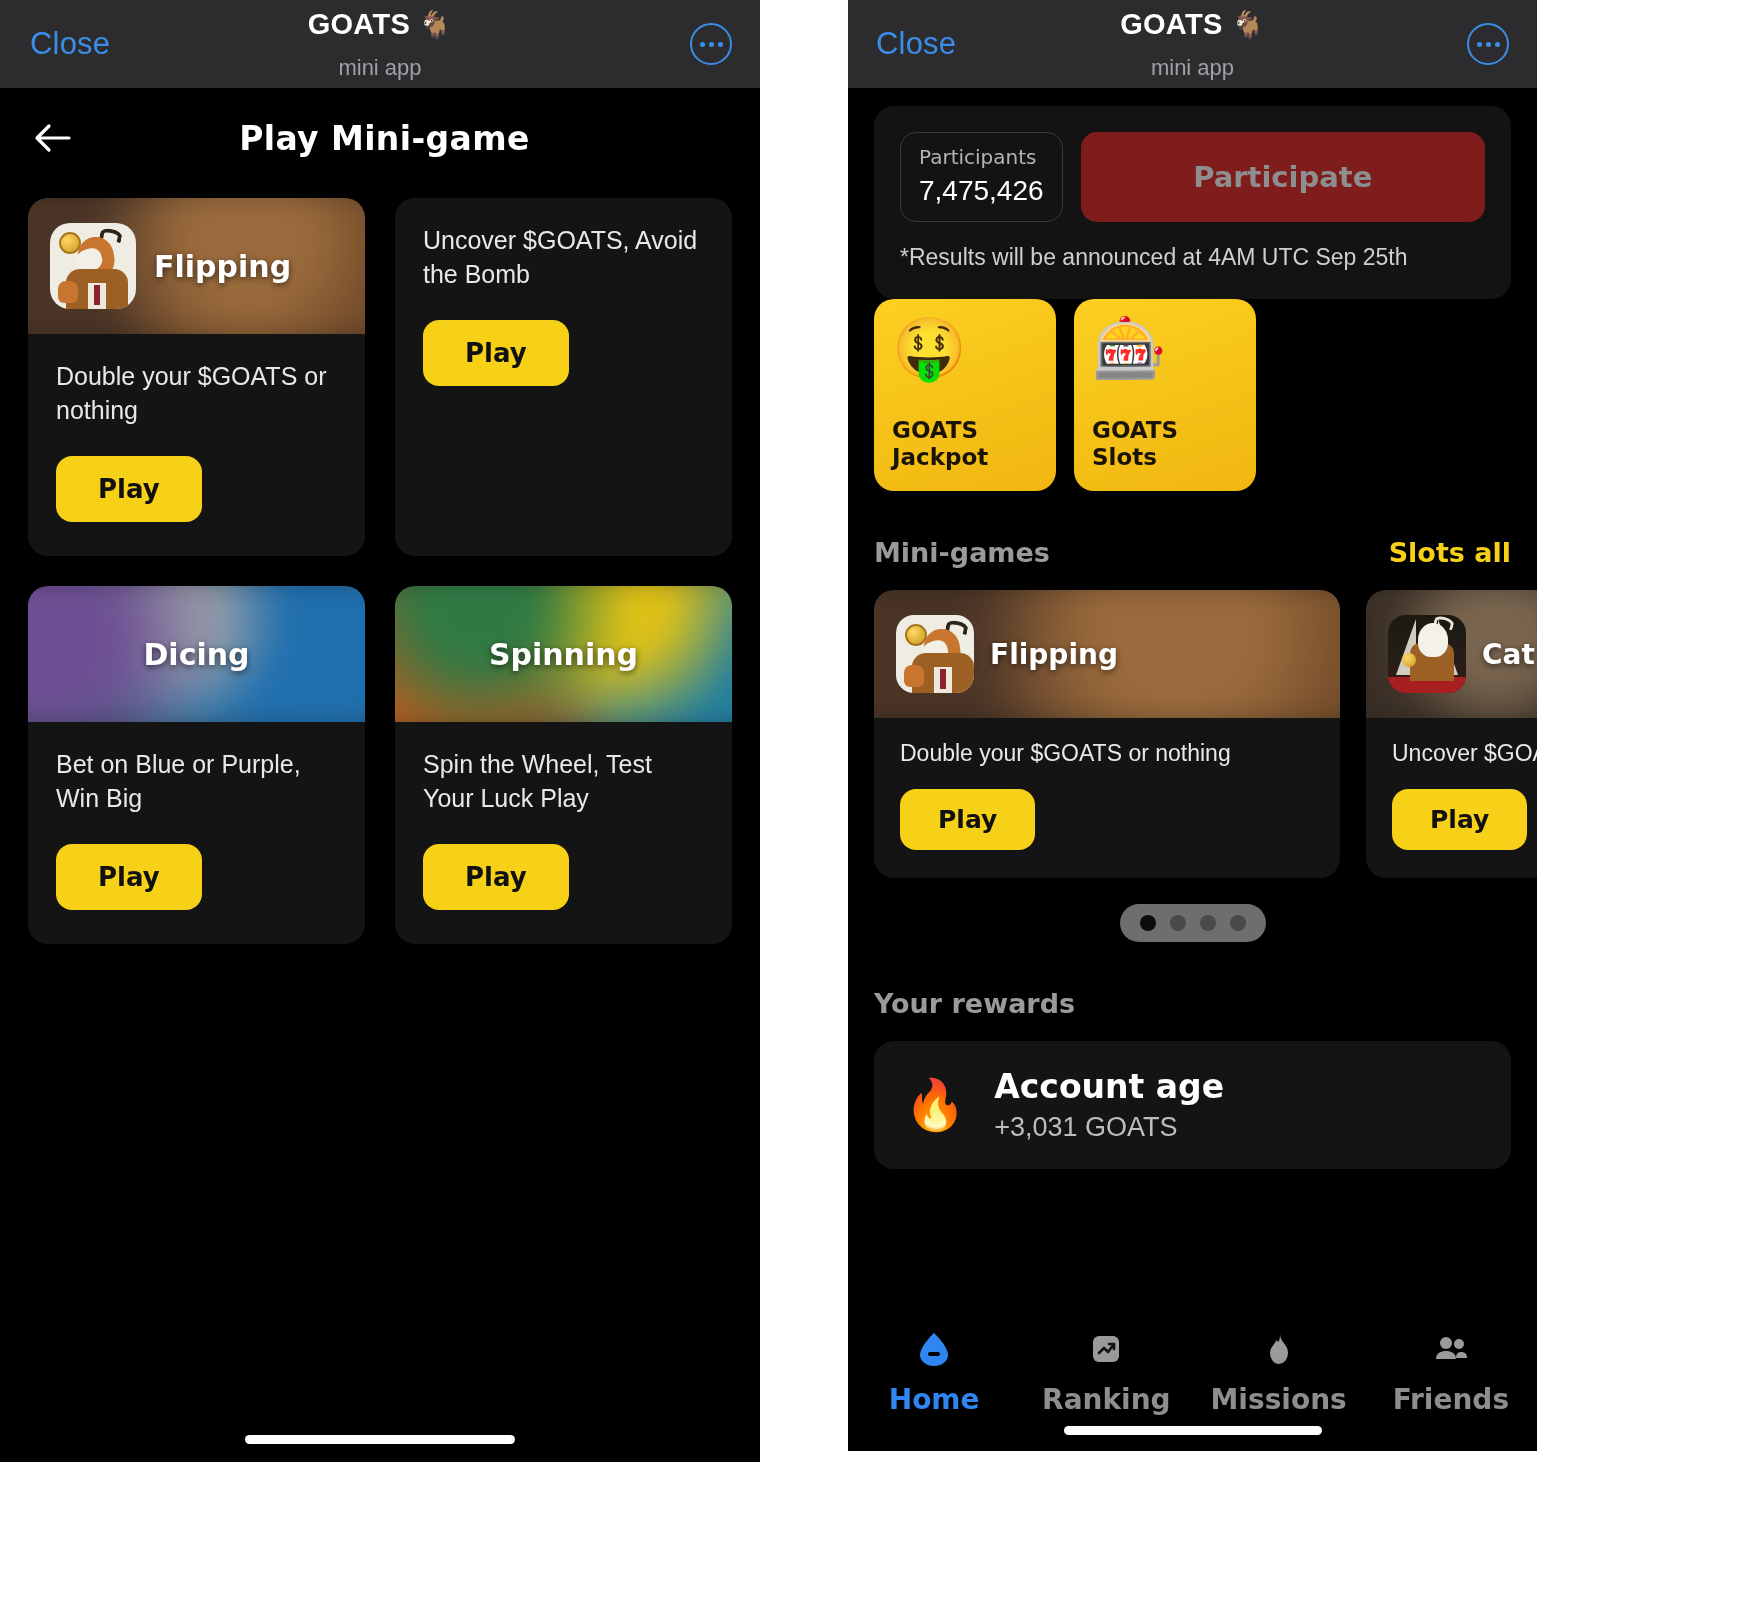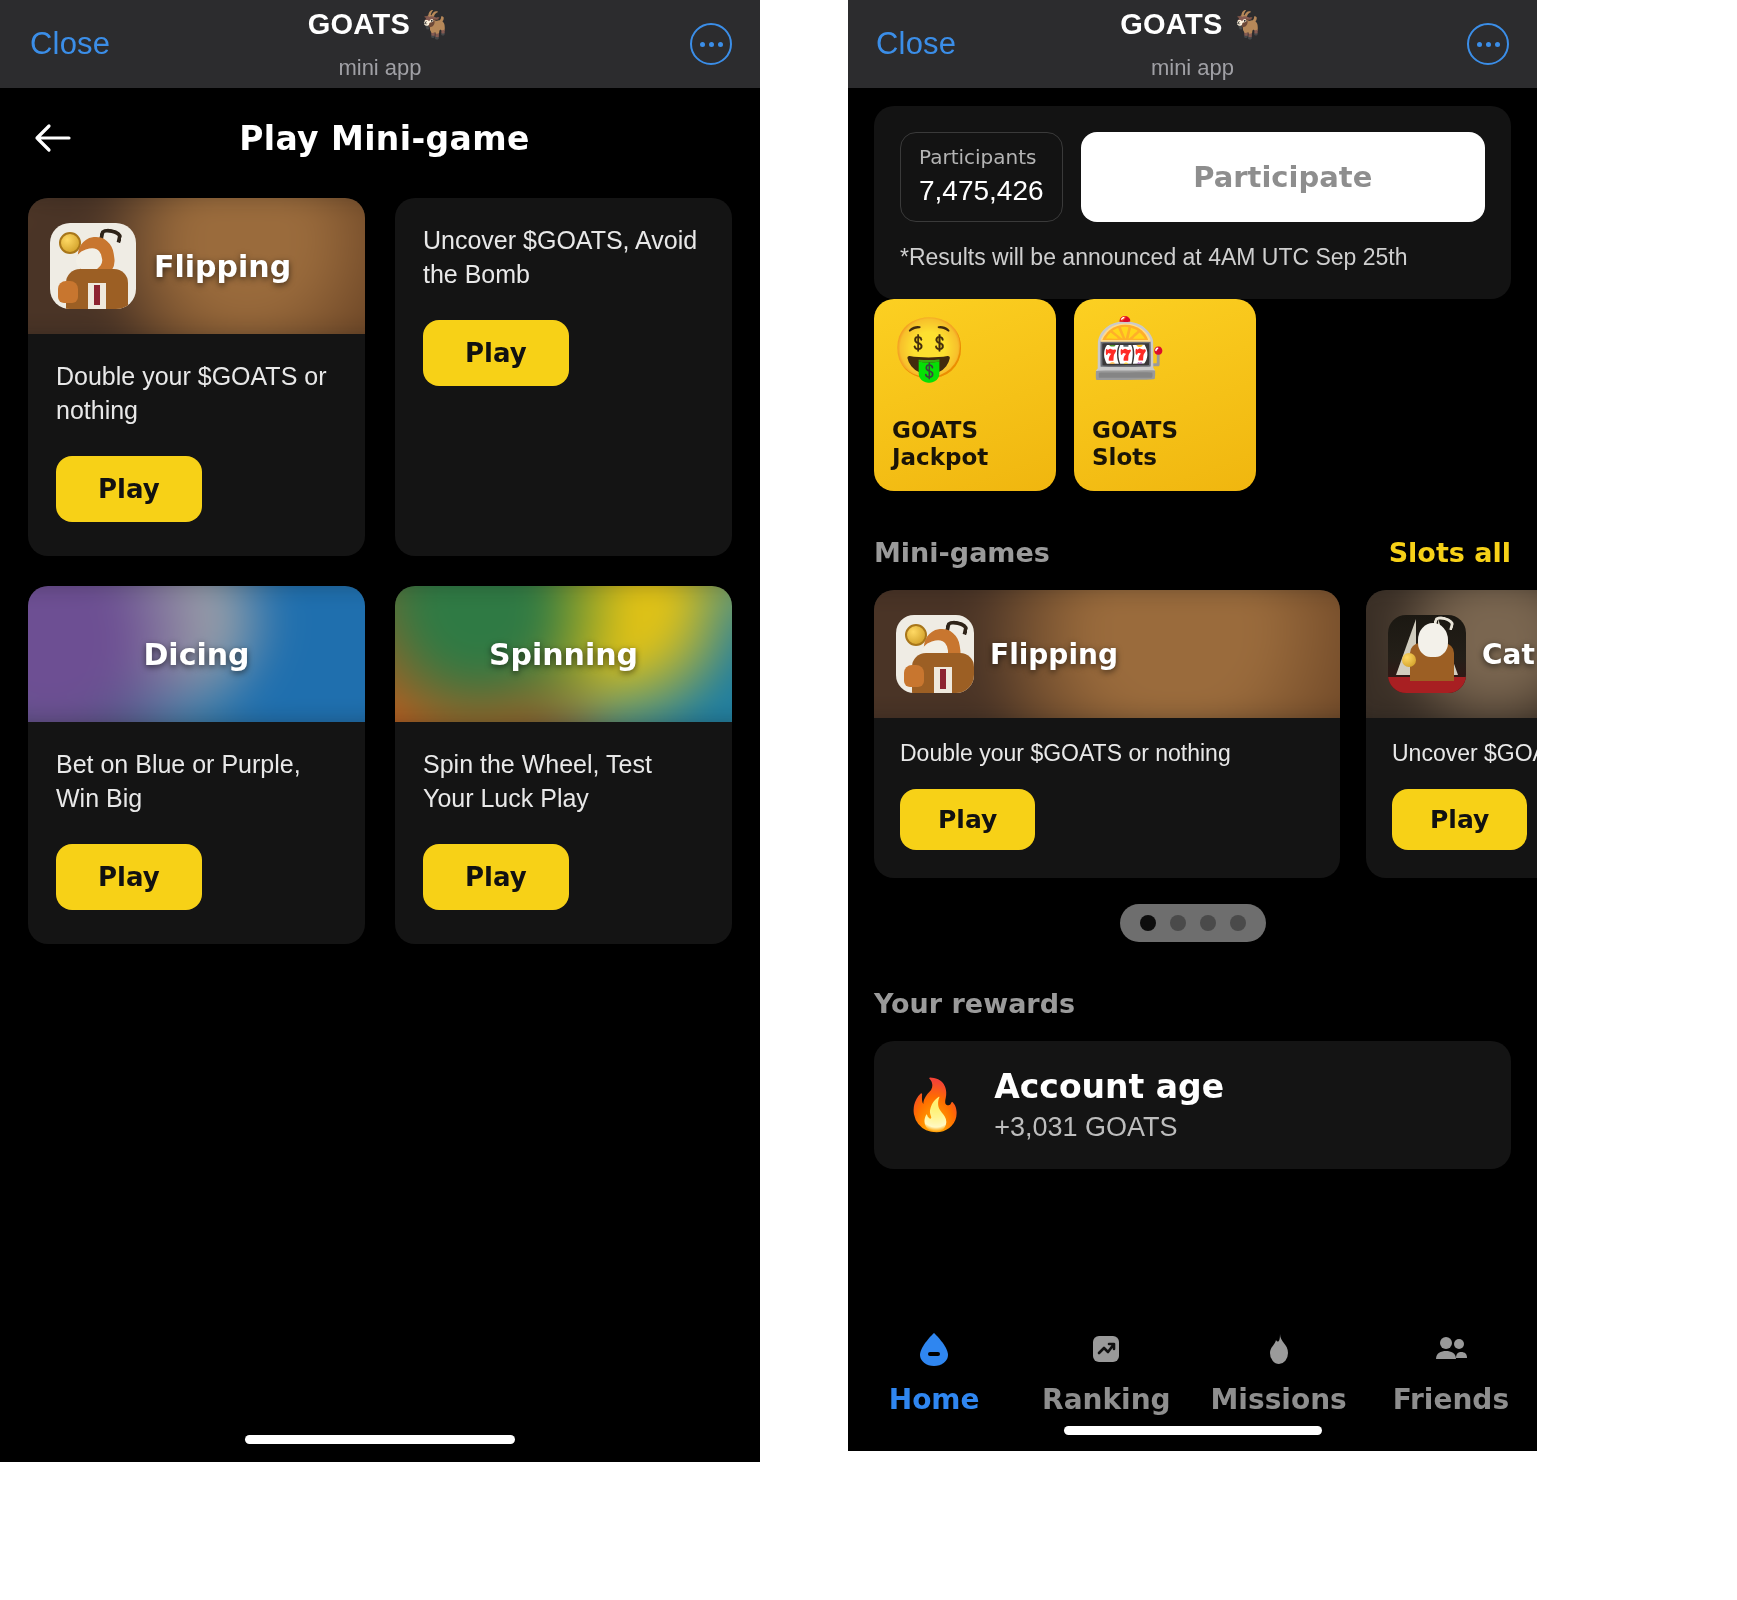--- a/index.html
+++ b/index.html
@@ -138,21 +138,21 @@
     margin: 18px 26px 0 26px; background:#131313; border-radius: 20px; padding: 26px 26px 28px 26px;
   }
   .part-row { display:flex; gap: 18px; align-items:stretch; }
   .part-box {
     border: 1px solid #3a3a3a; border-radius: 16px; padding: 12px 18px 14px 18px;
     min-width: 156px; display:flex; flex-direction:column; justify-content:center;
   }
   .part-lbl { color:#b4b4b4; font-size: 20px; font-family:"DejaVu Sans", sans-serif; }
   .part-val { color:#fff; font-size: 28px; margin-top: 6px; }
   .part-btn {
-    flex: 1; background:#ffffff; border: 0; border-radius: 16px; color:#8e8e8e;
+    flex: 1; background:#7f1d1d; border: 0; border-radius: 16px; color:#8e8e8e;
     font-size: 29px; font-weight:700; font-family:"DejaVu Sans", sans-serif; cursor: pointer;
   }
   .part-note { color:#cfcfcf; font-size: 23px; margin-top: 22px; }
 
   .sec-head {
     display:flex; align-items:center; justify-content:space-between;
     margin: 46px 26px 22px 26px;
   }
   .sec-title { color:#9a9a9a; font-size: 27px; font-weight:700; font-family:"DejaVu Sans", sans-serif; }
   .sec-link { color:#f7d117; font-size: 27px; font-weight:700; font-family:"DejaVu Sans", sans-serif; }

